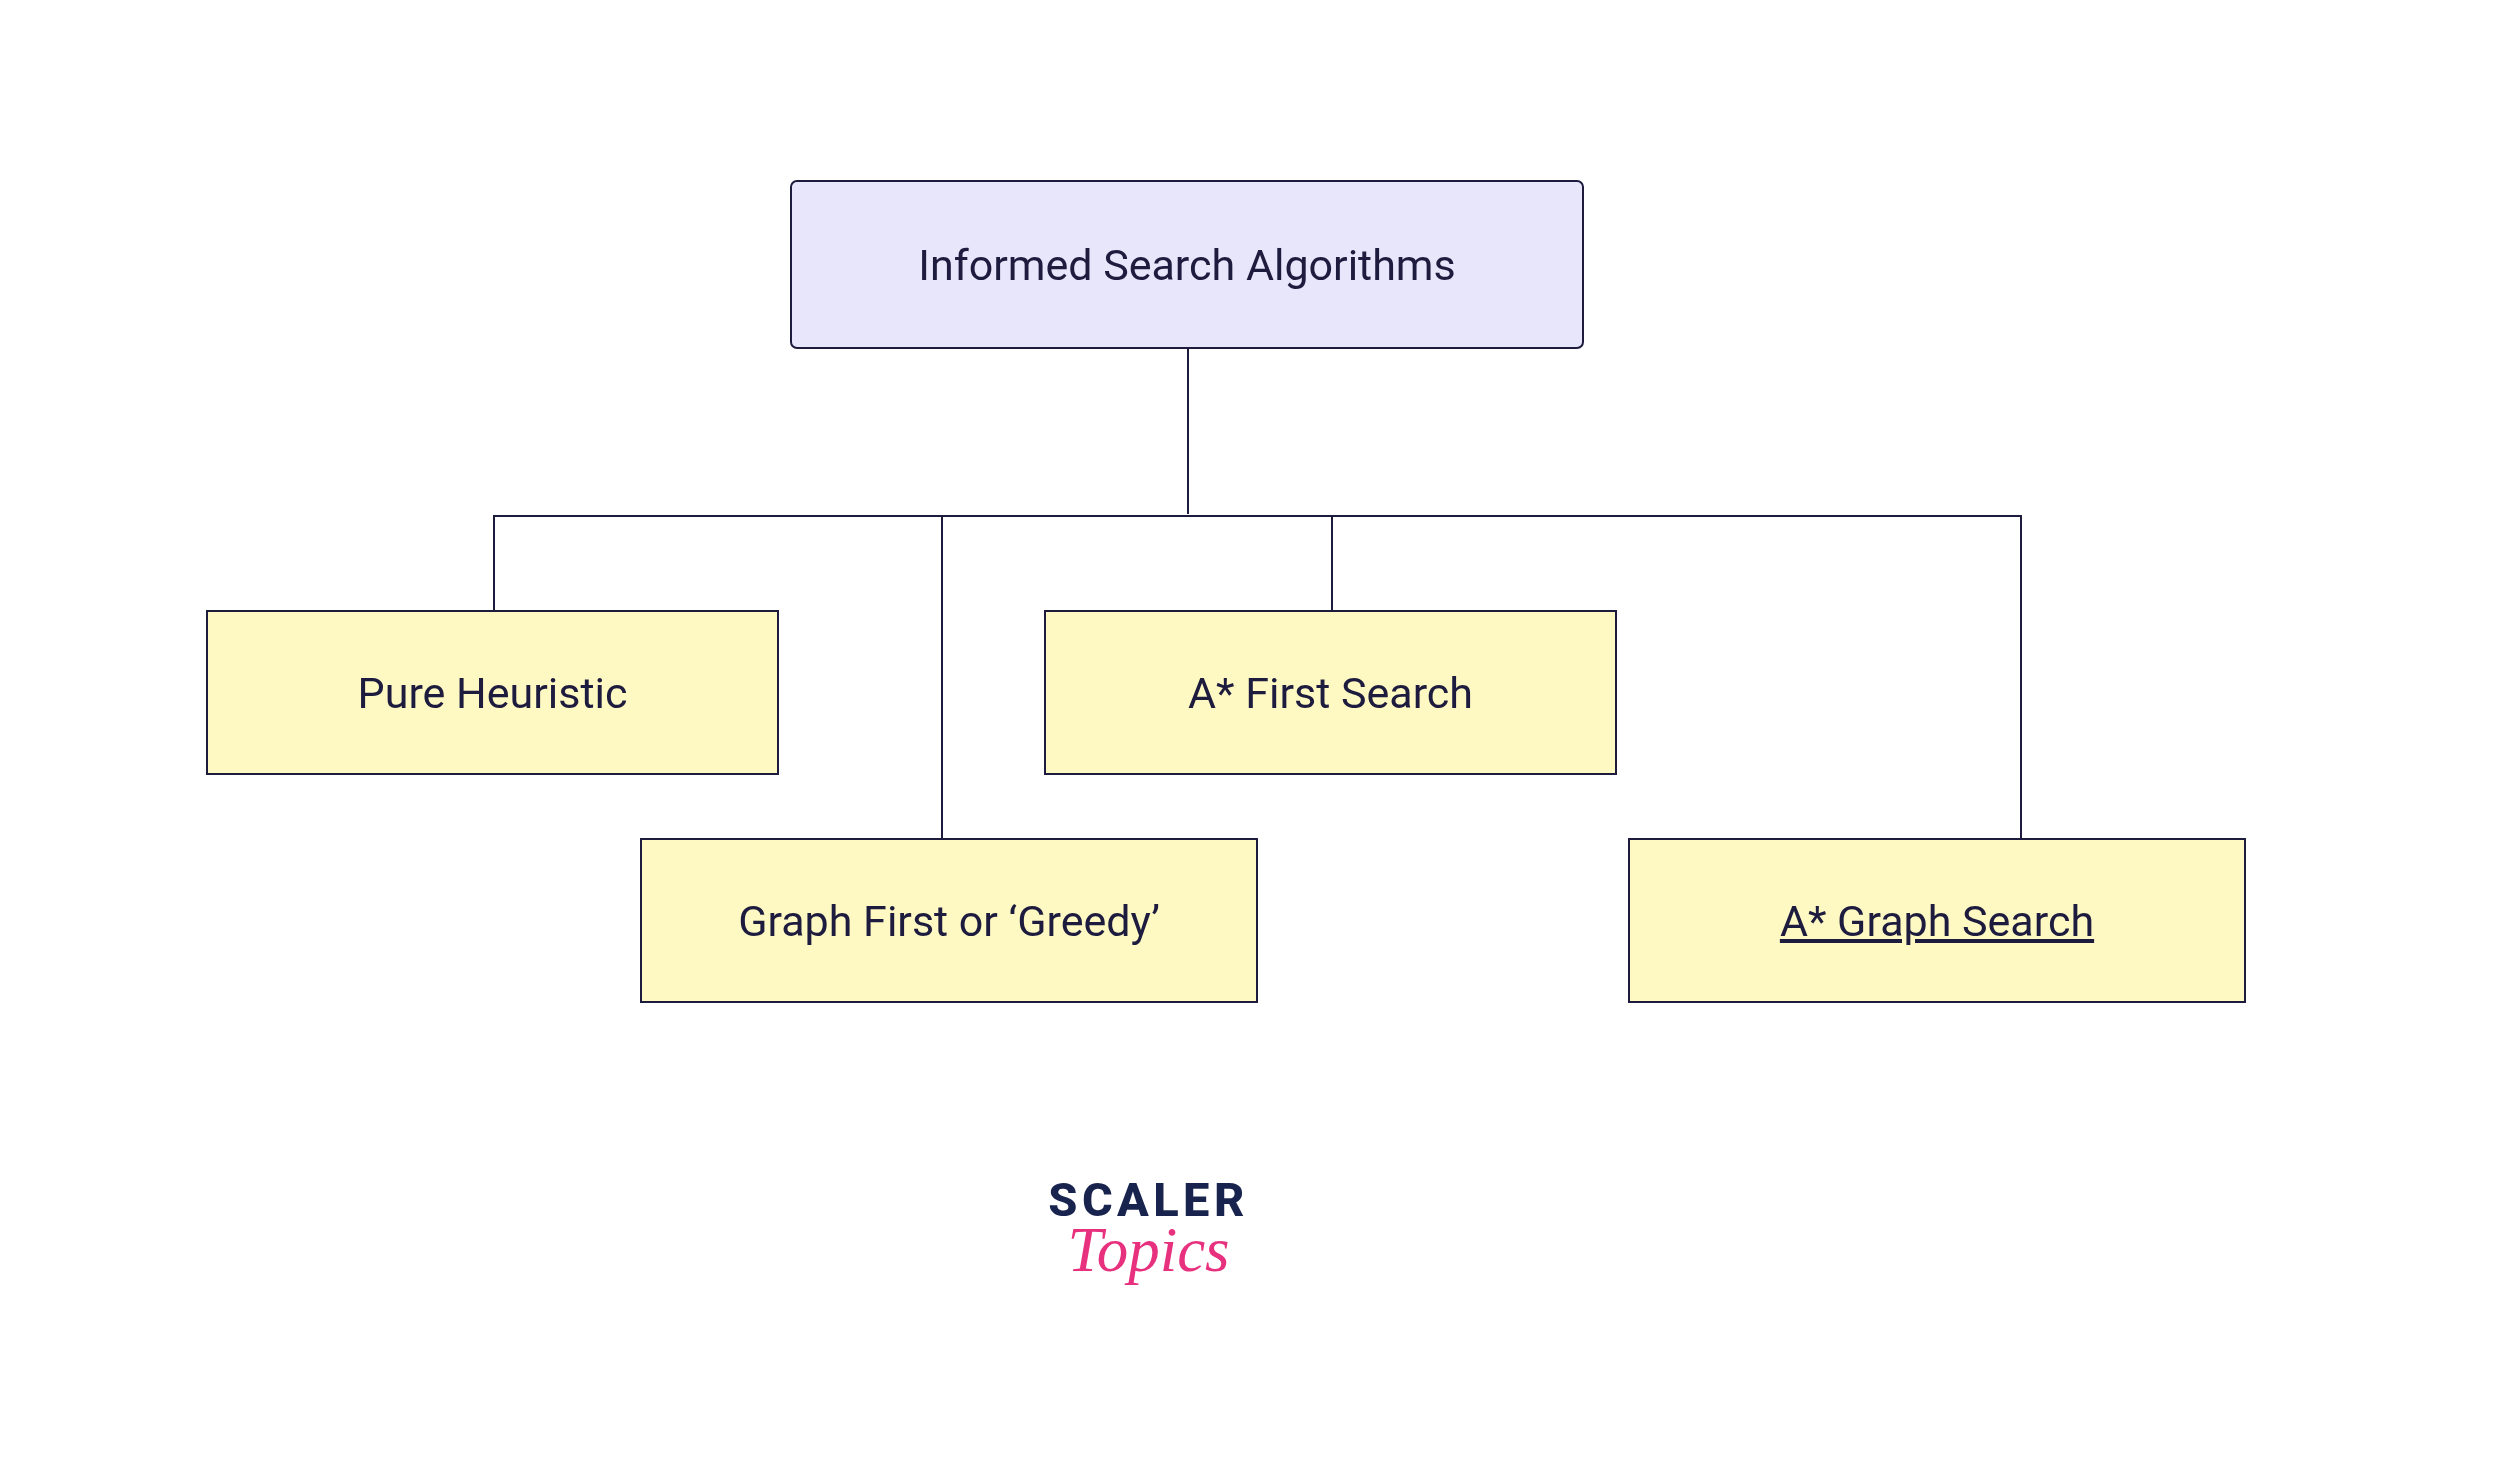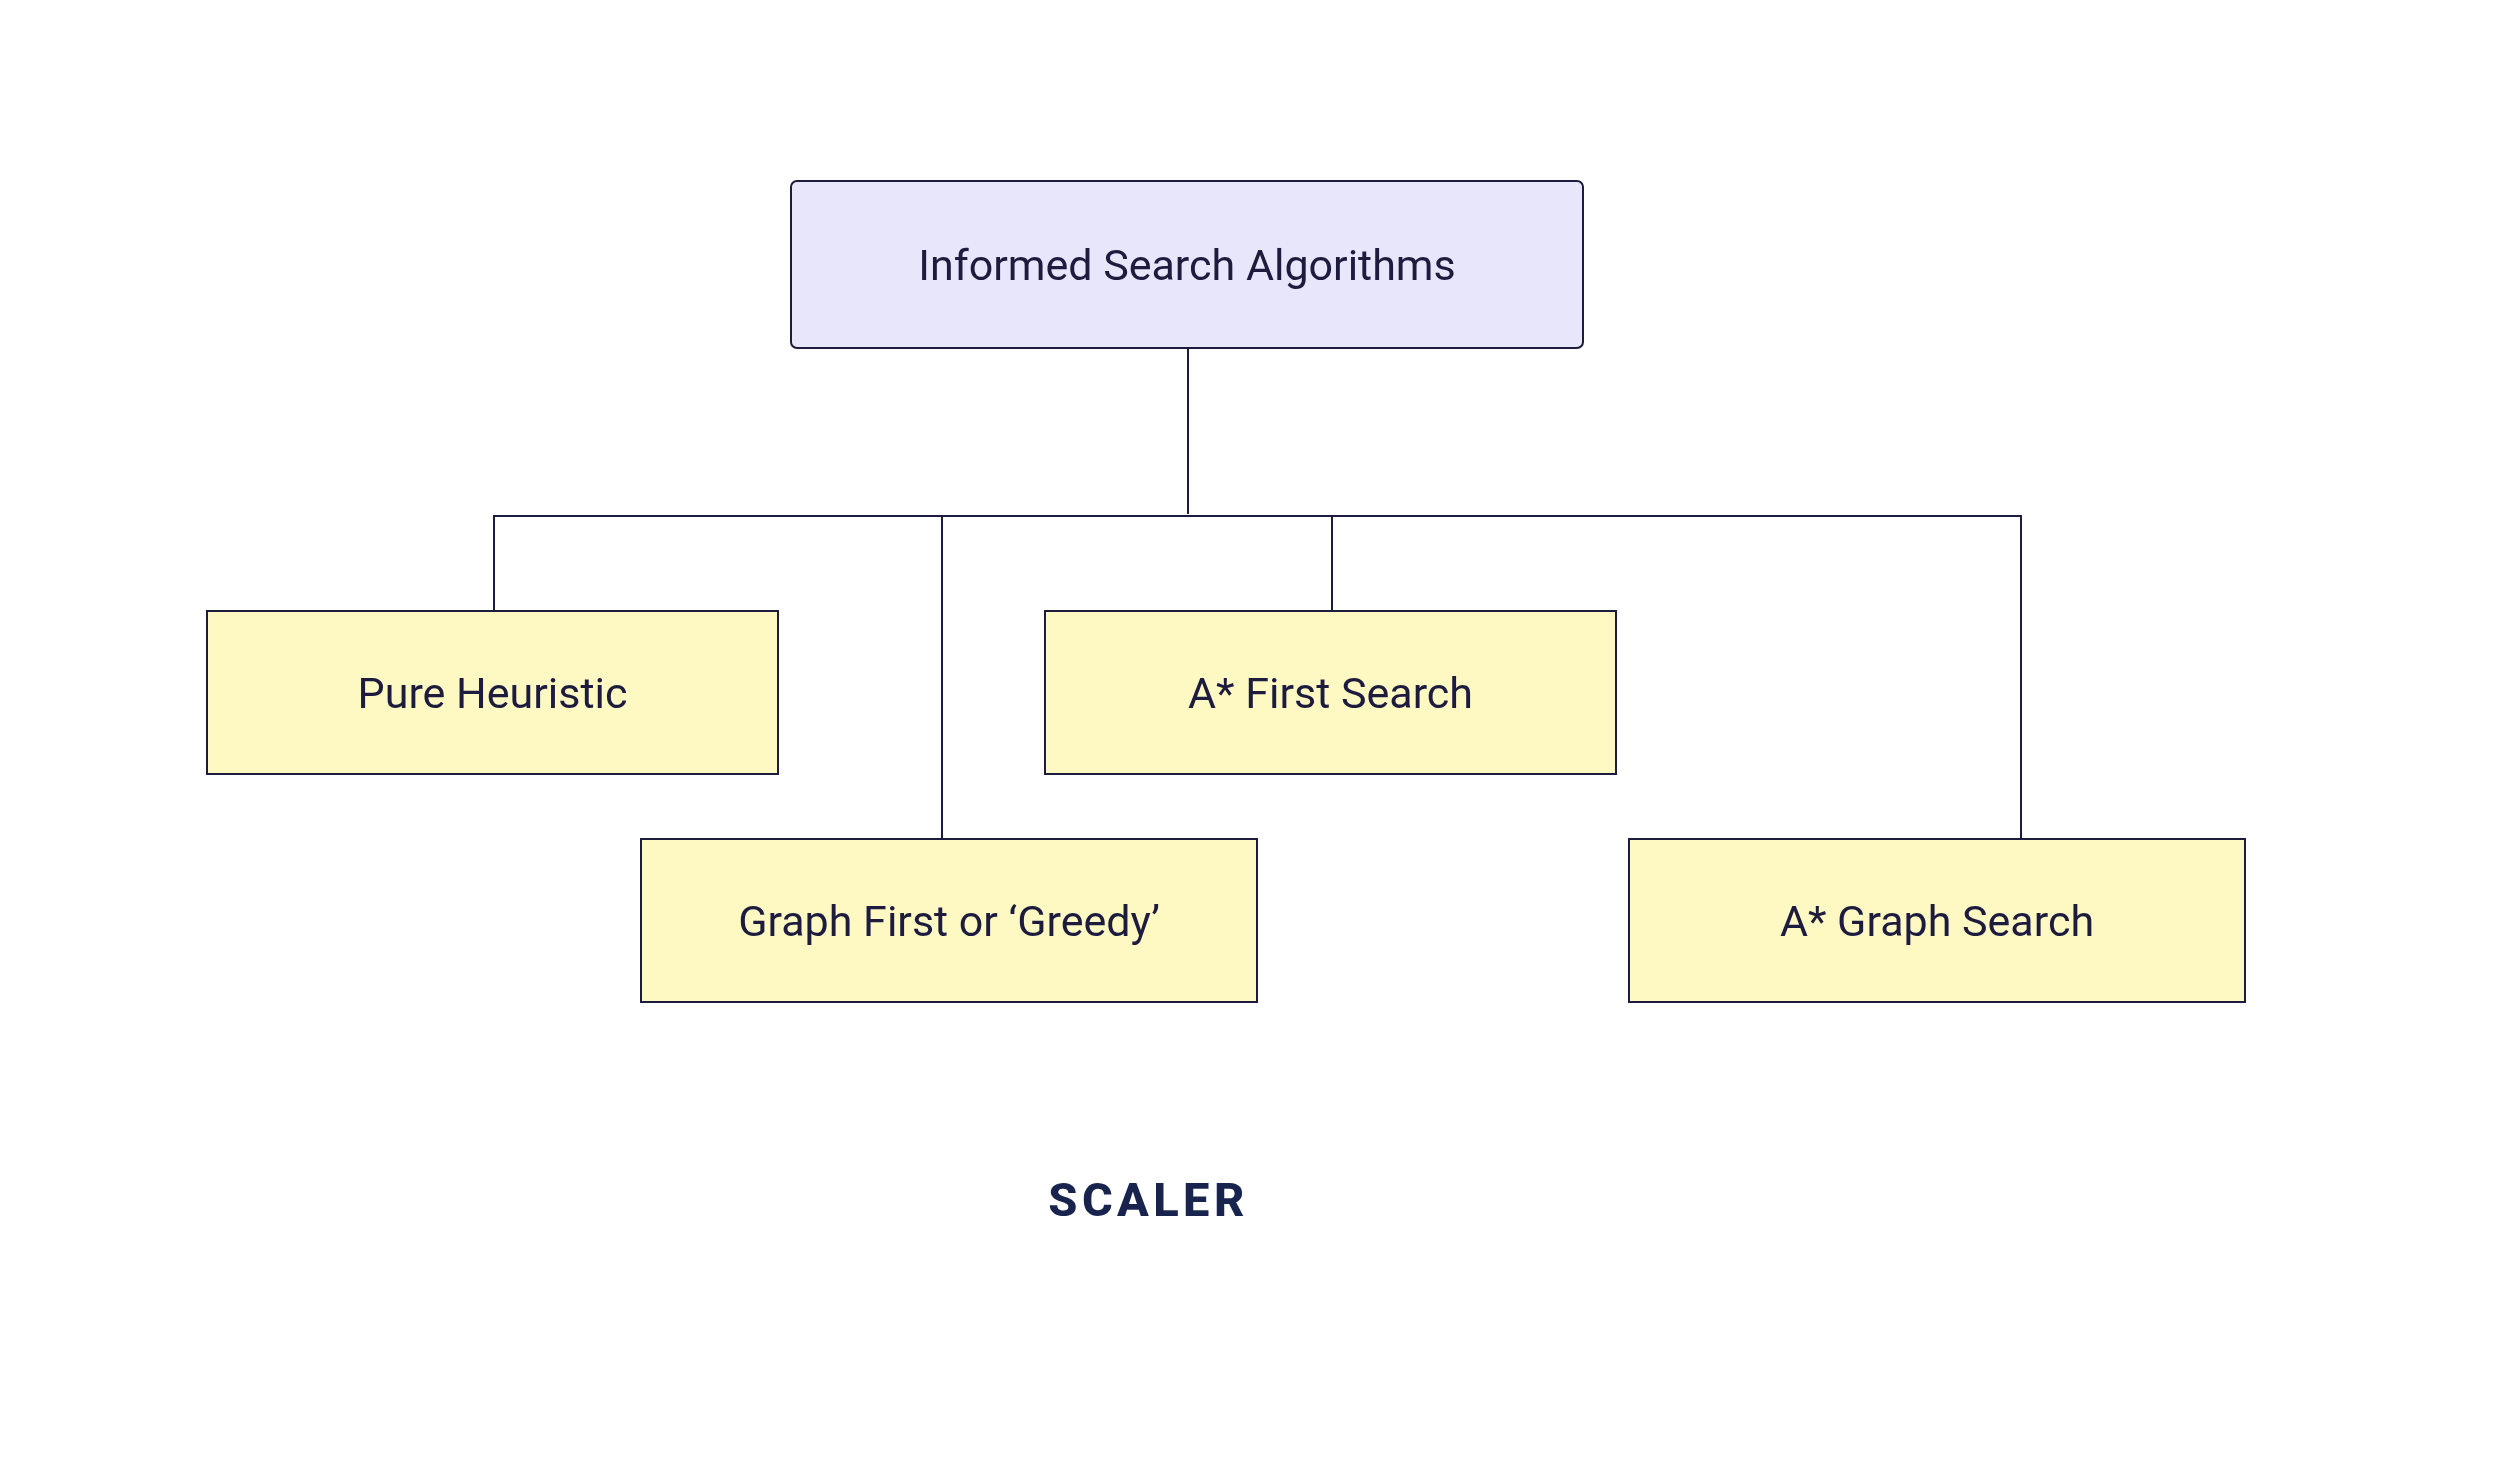--- a/index.html
+++ b/index.html
@@ -75,22 +75,23 @@
   </div>
 
   <div class="node child" style="left:640px; top:838px; width:618px; height:165px;">
     <span>Graph First or ‘Greedy’</span>
   </div>
 
   <div class="node child" style="left:1044px; top:610px; width:573px; height:165px;">
     <span>A* First Search</span>
   </div>
 
-  <div class="node child" style="left:1628px; top:838px; width:618px; height:165px;">
+  <div class="node child" style="left:1628px; top:838px; width:618px; height:165px;text-decoration:underline;">
     <span>A* Graph Search</span>
   </div>
 
   <div class="logo" style="left:994px; top:1176px; width:309px;">
     <div class="scaler">SCALER</div>
+    <div class="topics">Topics</div>
   </div>
 
 </div>
 
 
 </body></html>

